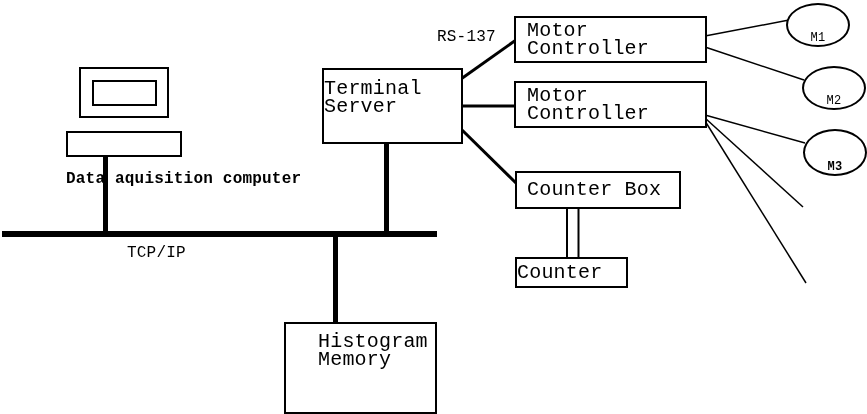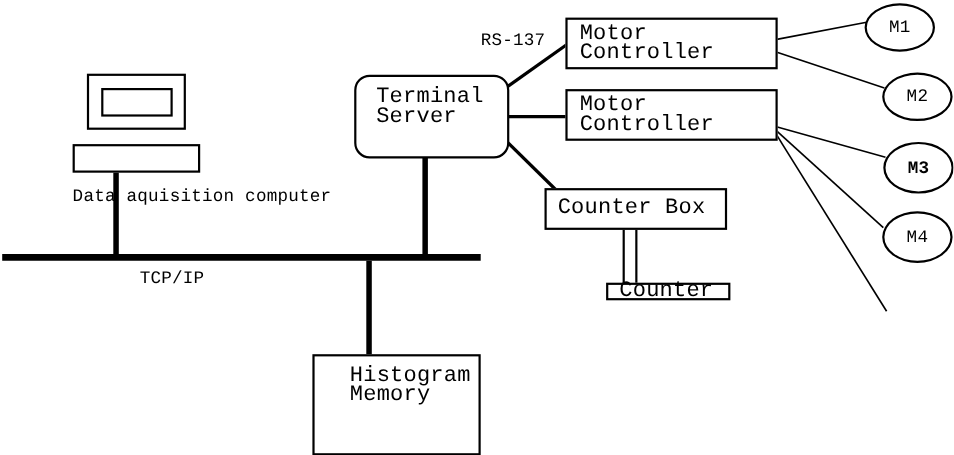--- a/index.html
+++ b/index.html
@@ -31,23 +31,23 @@
   }
   .vcenter { display: flex; align-items: center; }
   .pre { white-space: pre-line; }
   .ellipse {
     position: absolute;
     border: 2px solid #000000;
     border-radius: 50%;
     box-sizing: border-box;
     background: #ffffff;
     display: flex;
-    align-items: center;
+    align-items: flex-end;
     justify-content: center;
-    font-size: 16px;
+    font-size: 12px;
     letter-spacing: 0.2px;
   }
   .lbl {
     position: absolute;
     font-size: 16px;
     line-height: 18px;
     letter-spacing: 0.2px;
     white-space: pre;
   }
 </style>
@@ -79,44 +79,41 @@
     <line x1="705" y1="118" x2="803" y2="207" stroke="#000" stroke-width="1.5"></line>
     <line x1="705" y1="121" x2="806" y2="283" stroke="#000" stroke-width="1.5"></line>
 
     <line x1="567" y1="207" x2="567" y2="258" stroke="#000" stroke-width="2"></line>
     <line x1="578.5" y1="207" x2="578.5" y2="258" stroke="#000" stroke-width="2"></line>
   </svg>
 
   <div class="rect" style="left:79px; top:67px; width:90px; height:51px;"></div>
   <div class="rect" style="left:92px; top:80px; width:65px; height:26px;"></div>
   <div class="rect" style="left:66px; top:131px; width:116px; height:26px;"></div>
-  <div class="lbl" style="left:66px; top:170px;">Data aquisition computer</div>
+  <div class="lbl" style="left:66px; top:170px;font-weight:bold;">Data aquisition computer</div>
 
   <div class="lbl" style="left:127px; top:244px;">TCP/IP</div>
 
   <div class="lbl" style="left:437px; top:28px;">RS-137</div>
 
-  <div class="node pre" style="left:322px; top:68px; width:141px; height:76px; padding:10px 0 0 18px;border-radius:14px;">Terminal
+  <div class="node pre" style="left:322px; top:68px; width:141px; height:76px; padding:10px 0 0 0;">Terminal
 Server</div>
 
   <div class="node vcenter" style="left:514px; top:16px; width:193px; height:47px; padding-left:11px;">Motor Controller</div>
   <div class="node vcenter" style="left:514px; top:81px; width:193px; height:47px; padding-left:11px;">Motor Controller</div>
 
-  <div class="node vcenter" style="left:495px; top:171px; width:166px; height:38px; padding-left:10px;">Counter Box</div>
-  <div class="node vcenter" style="left:515px; top:257px; width:113px; height:16px; padding-left:10px;margin-left:36px;">Counter</div>
+  <div class="node vcenter" style="left:515px; top:171px; width:166px; height:38px; padding-left:10px;">Counter Box</div>
+  <div class="node vcenter" style="left:515px; top:257px; width:113px; height:31px; ">Counter</div>
 
   <div class="node pre" style="left:284px; top:322px; width:153px; height:92px; padding:9px 0 0 32px;">Histogram
 Memory</div>
 
   <div class="ellipse" style="left:786px; top:3px;   width:64px; height:44px;">
     <span>M1</span>
   </div>
   <div class="ellipse" style="left:802px; top:66px;  width:64px; height:44px;">
     <span>M2</span>
   </div>
   <div class="ellipse" style="left:803px; top:129px; width:64px; height:47px;font-weight:bold;">
     <span>M3</span>
   </div>
-  <div class="ellipse" style="left:802px; top:192px; width:64px; height:47px;">
-    <span>M4</span>
-  </div>
 
 </div>
 
 </body></html>

